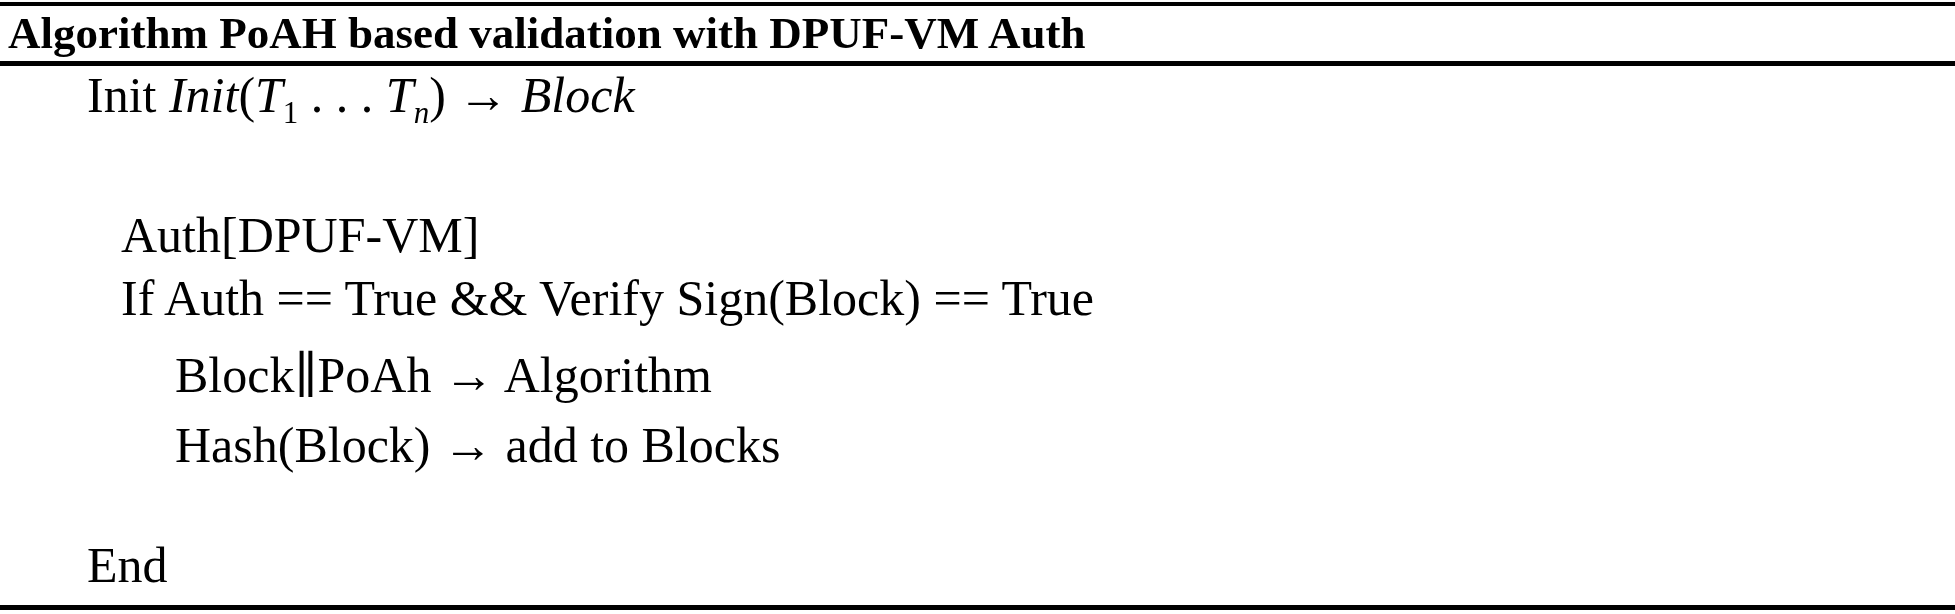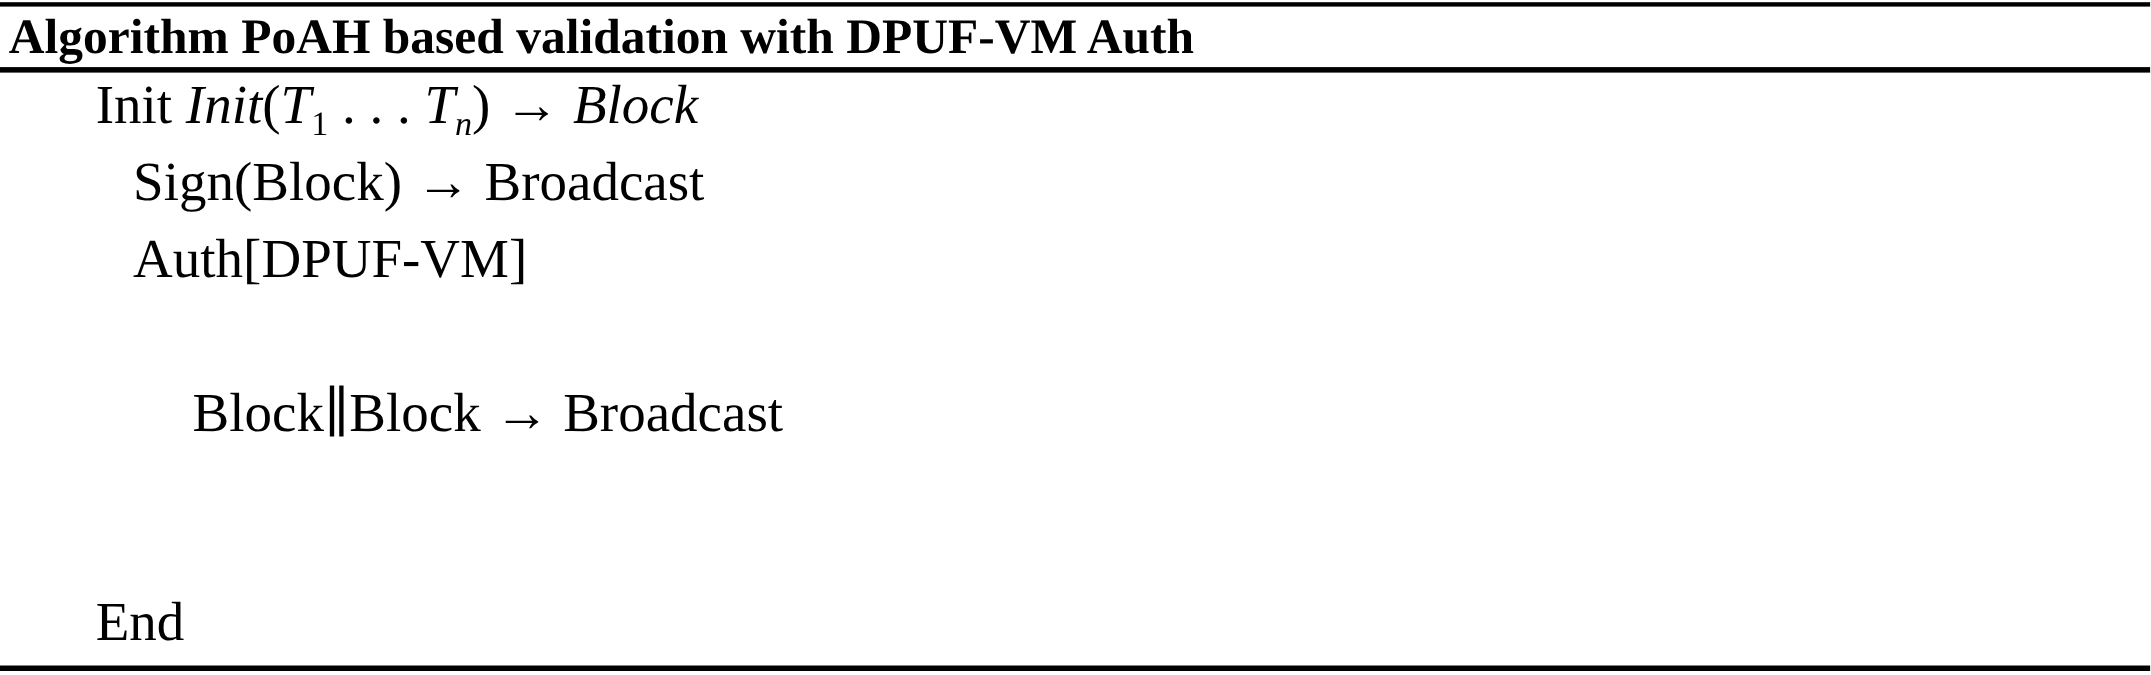--- a/index.html
+++ b/index.html
@@ -54,26 +54,27 @@
 <div class="canvas">
 
   <div class="rule rule-top"></div>
 
   <div class="title">Algorithm PoAH based validation with DPUF-VM Auth</div>
 
   <div class="rule rule-mid"></div>
 
   <div class="code-line ind-1" style="top:70px"><span>Init </span><span class="it">Init</span><span>(</span><span class="it">T</span><sub class="s">1</sub><span> . . . </span><span class="it">T</span><sub class="s it">n</sub><span>)</span><span> → </span><span class="it">Block</span></div>
 
-  <div class="code-line ind-2" style="top:140px">Sign(Block) → Broadcast</div>
 
   <div class="code-line ind-2" style="top:210px">Auth[DPUF-VM]</div>
 
+  <div class="code-line ind-2" style="top:273px">If Auth == True &amp;&amp; Verify Sign(Block) == True</div>
 
-  <div class="code-line ind-3" style="top:350px">Block∥Block → Broadcast</div>
+  <div class="code-line ind-3" style="top:350px">Block∥PoAh → Algorithm</div>
 
+  <div class="code-line ind-3" style="top:420px">Hash(Block) → add to Blocks</div>
 
 
   <div class="code-line ind-1" style="top:540px">End</div>
 
   <div class="rule rule-bottom"></div>
 
 </div>
 
 </body></html>

